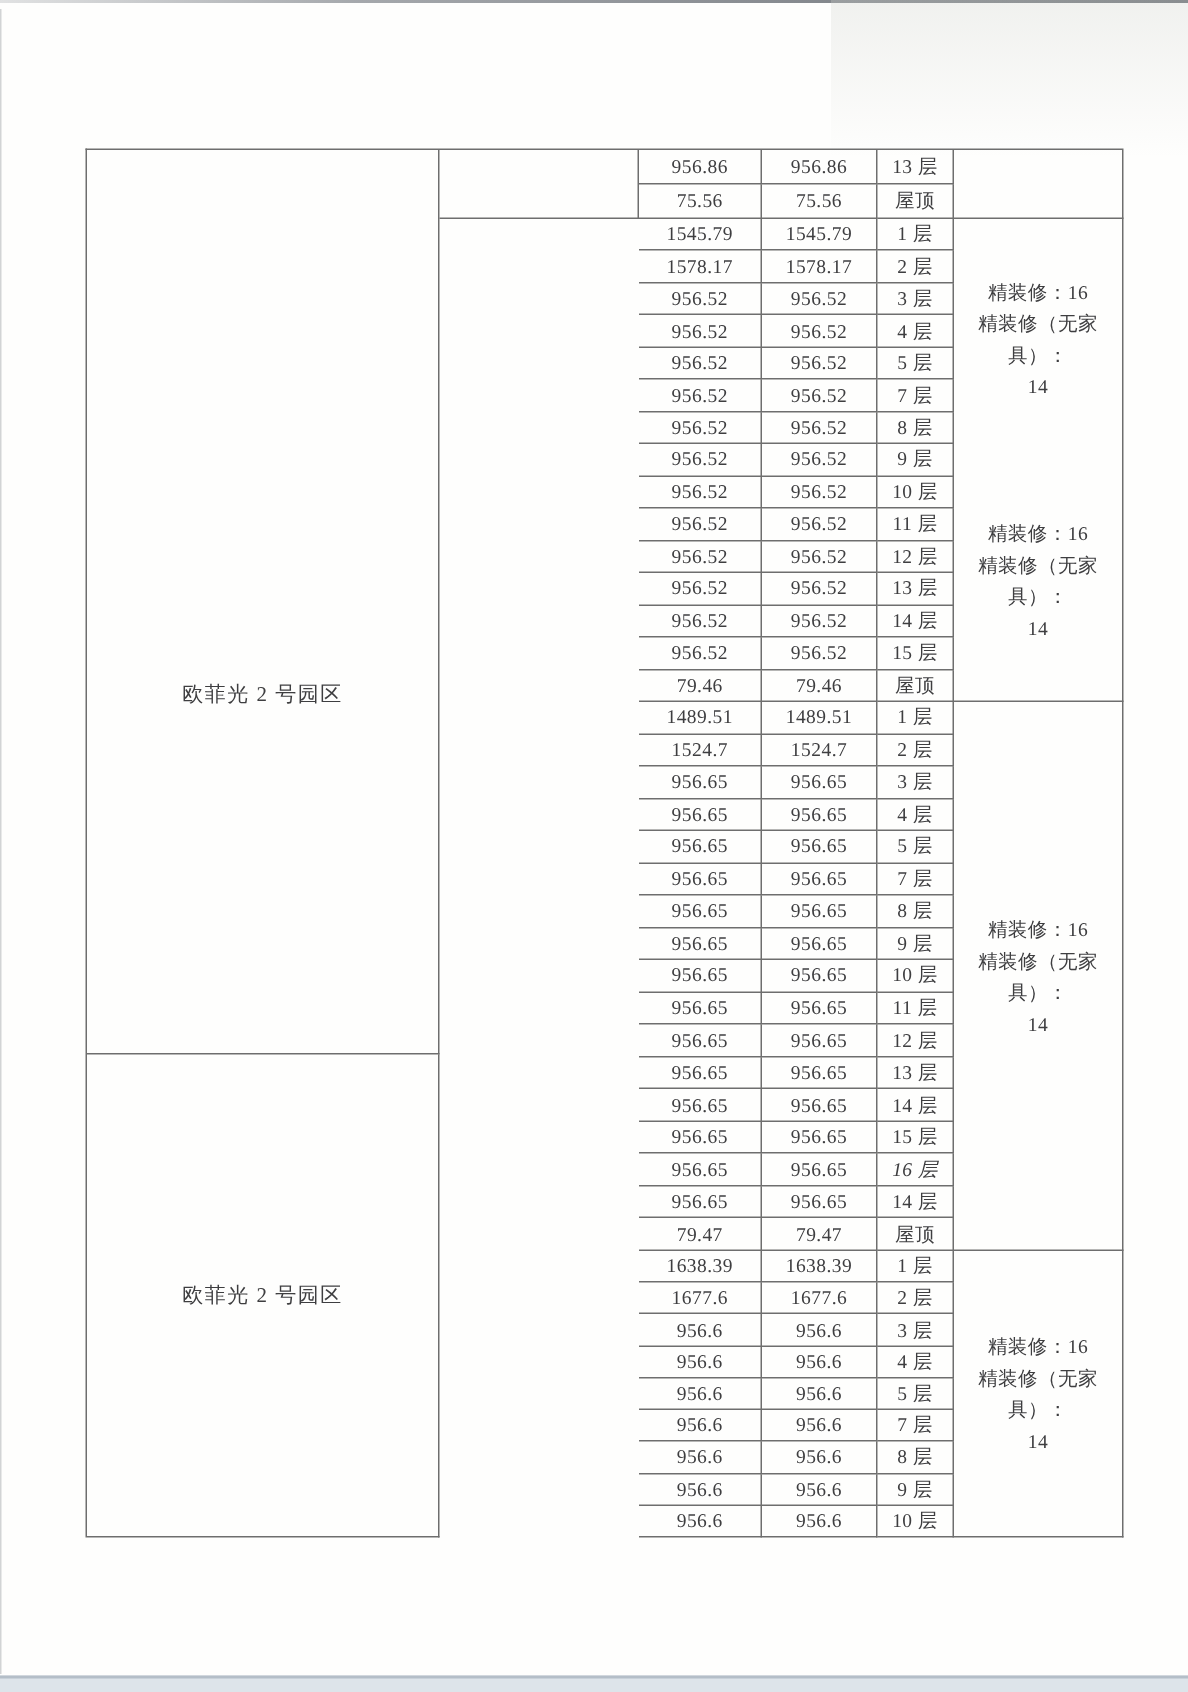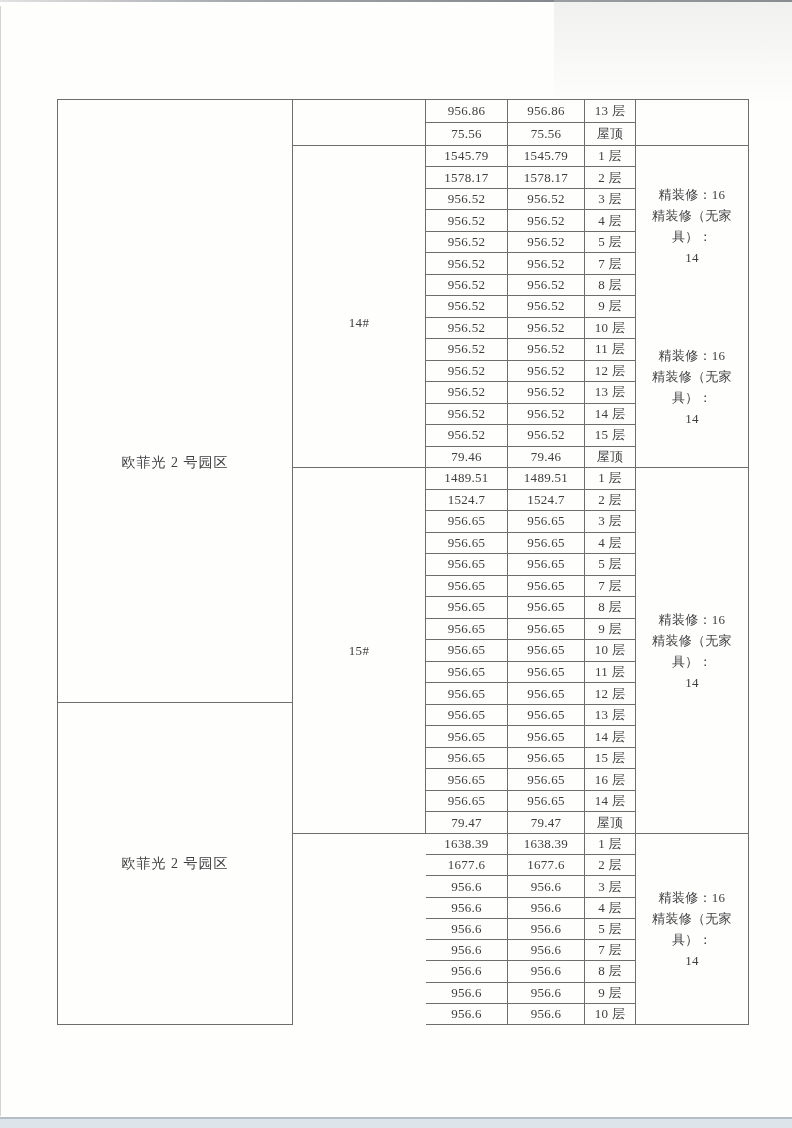--- a/index.html
+++ b/index.html
@@ -49,23 +49,20 @@
       <div class="cell" style="left: 368px; top: 23px; width: 82px; height: 23px;">
         <span>75.56</span>
       </div>
       <div class="cell" style="left: 450px; top: 23px; width: 77px; height: 23px;">
         <span>75.56</span>
       </div>
       <div class="cell" style="left: 527px; top: 23px; width: 51px; height: 23px;">
         <span>屋顶</span>
       </div>
       <div class="cell notes" style="left: 578px; top: 0px; width: 113px; height: 46px;"></div>
-      <div class="cell" style="left: 235px; top: 46px; width: 133px; height: 322px;">
-        <span style="transform: translateY(16px);">14#</span>
-      </div>
       <div class="cell" style="left: 368px; top: 46px; width: 82px; height: 21.4667px;">
         <span>1545.79</span>
       </div>
       <div class="cell" style="left: 450px; top: 46px; width: 77px; height: 21.4667px;">
         <span>1545.79</span>
       </div>
       <div class="cell" style="left: 527px; top: 46px; width: 51px; height: 21.4667px;">
         <span>1 层</span>
       </div>
       <div class="cell" style="left: 368px; top: 67.4667px; width: 82px; height: 21.4667px;">
@@ -199,23 +196,20 @@
           <div>精装修：16</div>
           <div>精装修（无家具）：</div>
           <div>14</div>
         </div>
         <div class="noteblock">
           <div>精装修：16</div>
           <div>精装修（无家具）：</div>
           <div>14</div>
         </div>
       </div>
-      <div class="cell" style="left: 235px; top: 368px; width: 133px; height: 366px;">
-        <span>15#</span>
-      </div>
       <div class="cell" style="left: 368px; top: 368px; width: 82px; height: 21.5294px;">
         <span>1489.51</span>
       </div>
       <div class="cell" style="left: 450px; top: 368px; width: 77px; height: 21.5294px;">
         <span>1489.51</span>
       </div>
       <div class="cell" style="left: 527px; top: 368px; width: 51px; height: 21.5294px;">
         <span>1 层</span>
       </div>
       <div class="cell" style="left: 368px; top: 389.529px; width: 82px; height: 21.5294px;">
@@ -334,21 +328,21 @@
       </div>
       <div class="cell" style="left: 527px; top: 647.882px; width: 51px; height: 21.5294px;">
         <span>15 层</span>
       </div>
       <div class="cell" style="left: 368px; top: 669.412px; width: 82px; height: 21.5294px;">
         <span>956.65</span>
       </div>
       <div class="cell" style="left: 450px; top: 669.412px; width: 77px; height: 21.5294px;">
         <span>956.65</span>
       </div>
-      <div class="cell" style="left: 527px; top: 669.412px; width: 51px; height: 21.5294px;">
+      <div class="cell" style="left: 527px; top: 669.412px; width: 51px; height: 21.5294px; font-style: italic;">
         <span>16 层</span>
       </div>
       <div class="cell" style="left: 368px; top: 690.941px; width: 82px; height: 21.5294px;">
         <span>956.65</span>
       </div>
       <div class="cell" style="left: 450px; top: 690.941px; width: 77px; height: 21.5294px;">
         <span>956.65</span>
       </div>
       <div class="cell" style="left: 527px; top: 690.941px; width: 51px; height: 21.5294px;">
         <span>14 层</span>

